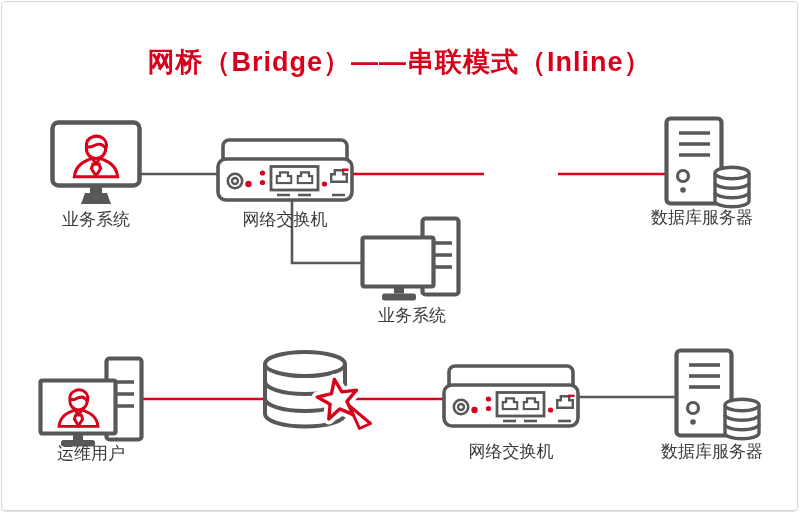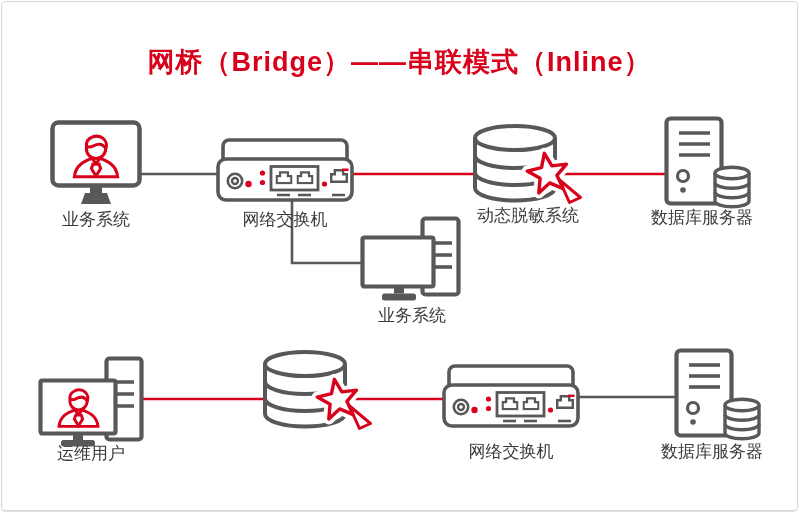--- a/index.html
+++ b/index.html
@@ -97,35 +97,20 @@
       <line x1="61" y1="57" x2="74" y2="57" class="sg" stroke-width="2.6"></line>
       <line x1="82" y1="57" x2="95" y2="57" class="sg" stroke-width="2.6"></line>
       <circle cx="108.5" cy="46" r="2.6" class="fr"></circle>
       <use href="#ic-port" x="114" y="31" width="18" height="14" class="sg" stroke-width="2.4"></use>
       <line x1="126" y1="31.8" x2="132.5" y2="31.8" class="sr" stroke-width="2.4"></line>
       <line x1="116" y1="57" x2="129" y2="57" class="sg" stroke-width="2.6"></line>
     </svg>
     <span class="lbl">网络交换机</span>
   </div>
 
-  <div class="node n-masking-top">
-    <svg width="116" height="84" viewBox="0 0 116 84">
-      <path d="M5,14 V64 A40,12.5 0 0 0 85,64 V14" class="sg" fill="#fff" stroke-width="4"></path>
-      <ellipse cx="45" cy="14" rx="40" ry="12" class="sg fw" stroke-width="4"></ellipse>
-      <path d="M5,31.5 A40,12.5 0 0 0 85,31.5" class="sg" fill="none" stroke-width="4"></path>
-      <path d="M5,48.5 A40,12.5 0 0 0 85,48.5" class="sg" fill="none" stroke-width="4"></path>
-      <g>
-        <path d="M74.4,29.3 L81.9,41.9 L96.5,40.1 L86.9,51.3 L93.1,64.6 L79.6,58.9 L68.8,68.9 L70.1,54.2 L57.2,47.1 L71.5,43.7 Z" stroke="#fff" stroke-width="11" fill="#fff" stroke-linejoin="round"></path>
-        <path d="M89,55.5 L110.5,73.5 L99.5,78.5 Z" stroke="#fff" stroke-width="8" fill="#fff" stroke-linejoin="round"></path>
-        <path d="M89,55.5 L110.5,73.5 L99.5,78.5 Z" class="sr" fill="#fff" stroke-width="3" stroke-linejoin="round"></path>
-        <path d="M74.4,29.3 L81.9,41.9 L96.5,40.1 L86.9,51.3 L93.1,64.6 L79.6,58.9 L68.8,68.9 L70.1,54.2 L57.2,47.1 L71.5,43.7 Z" class="sr" fill="#fff" stroke-width="3.4" stroke-linejoin="round"></path>
-      </g>
-    </svg>
-    <span class="lbl">动态脱敏系统</span>
-  </div>
 
   <div class="node n-dbserver-top">
     <svg width="100" height="94" viewBox="0 0 100 94">
       <rect x="14.5" y="2.5" width="55" height="85" rx="4" class="sg fw" stroke-width="4.2"></rect>
       <line x1="27" y1="17" x2="58" y2="17" class="sg" stroke-width="3.6"></line>
       <line x1="27" y1="28" x2="58" y2="28" class="sg" stroke-width="3.6"></line>
       <line x1="27" y1="39" x2="58" y2="39" class="sg" stroke-width="3.6"></line>
       <circle cx="31" cy="60" r="5.5" class="sg" fill="none" stroke-width="3.2"></circle>
       <circle cx="31" cy="74" r="2.8" class="fg"></circle>
       <path d="M63,57 V85 A17,5.8 0 0 0 97,85 V57" class="sg" fill="#fff" stroke-width="3.4"></path>

